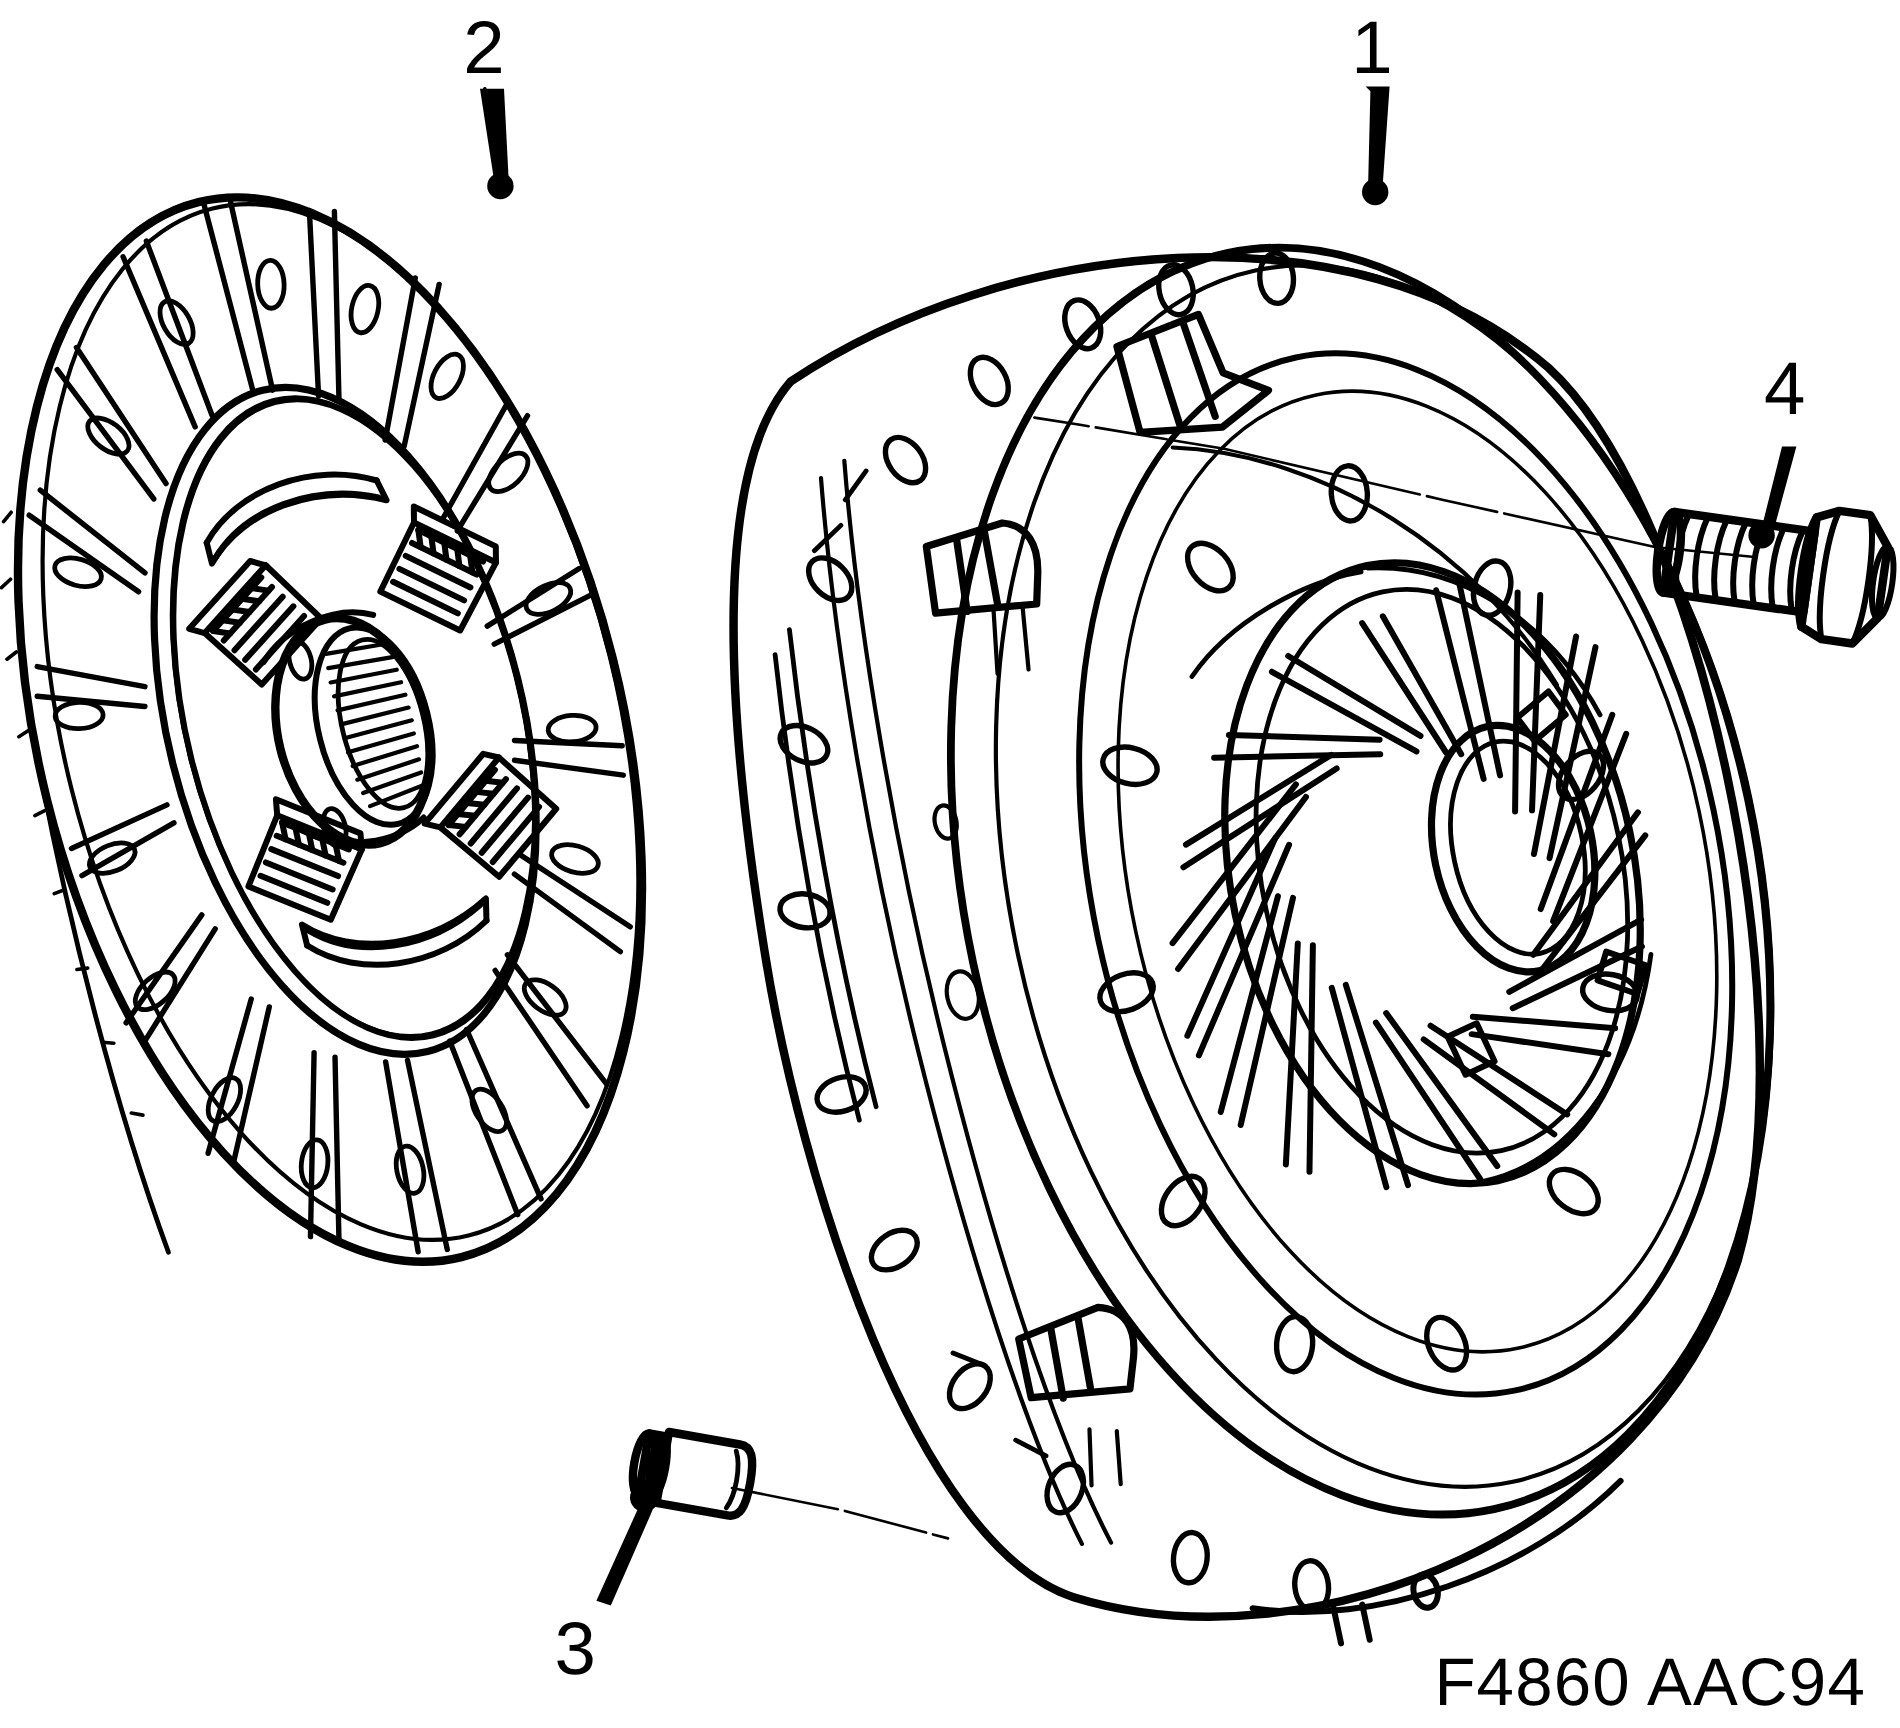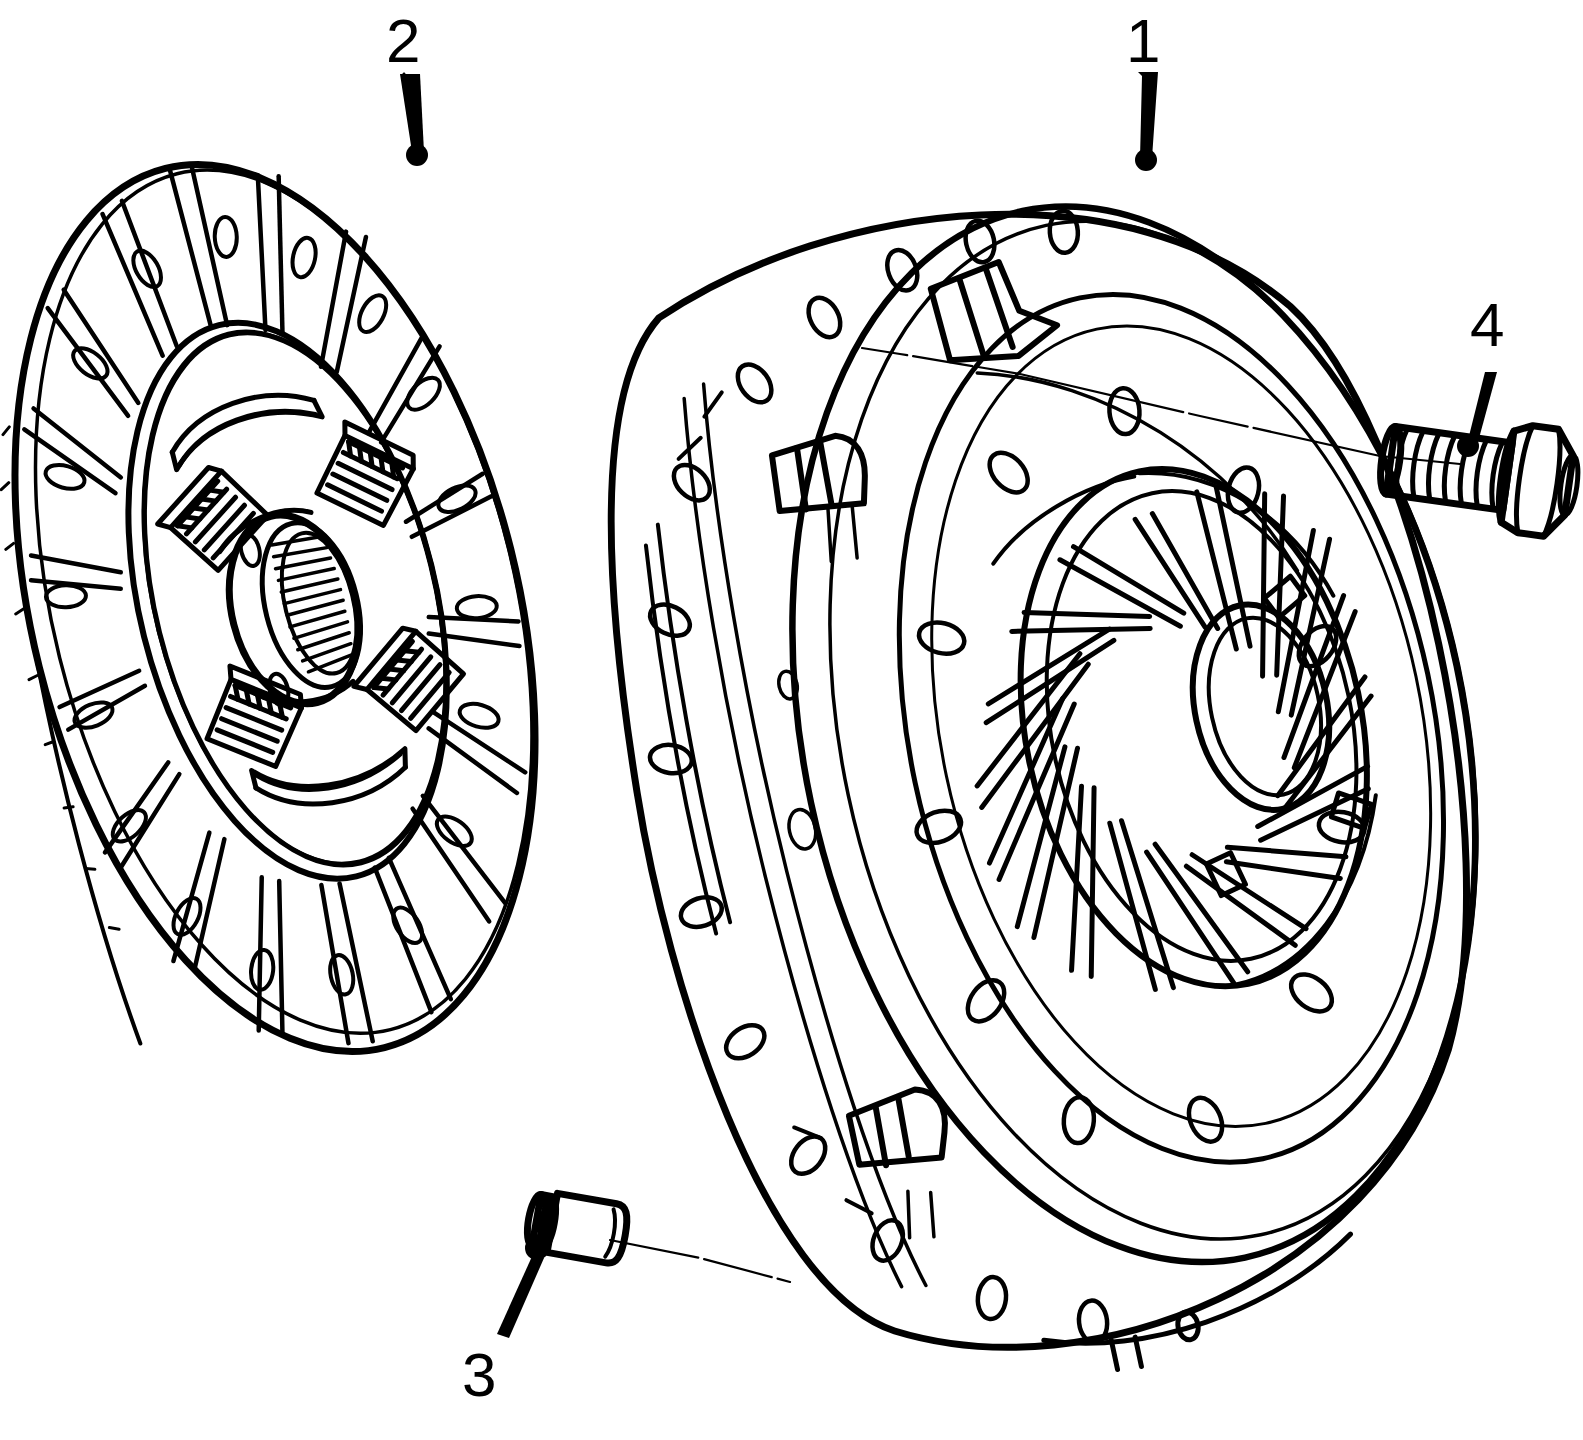--- a/index.html
+++ b/index.html
@@ -420,14 +420,15 @@
       <path d="M 610,1240 L 700,1258 L 790,1282" stroke-width="2.2" stroke-dasharray="90 6 70 6"></path>
 
     </g>
   </svg>
 
   <div class="callout" id="callout-1">1</div>
   <div class="callout" id="callout-2">2</div>
   <div class="callout" id="callout-3">3</div>
   <div class="callout" id="callout-4">4</div>
 
+  <div class="caption">F4860 AAC94</div>
 
 </div>
 
 </body></html>

